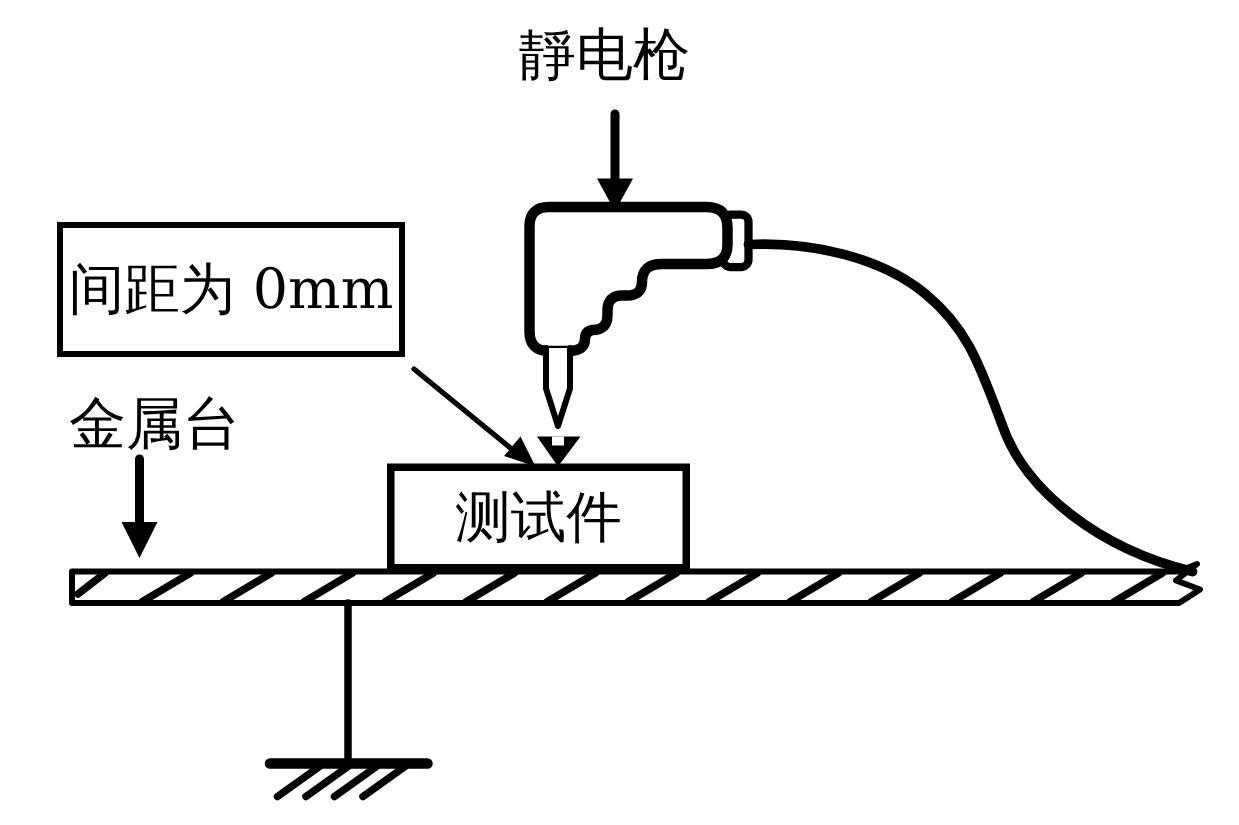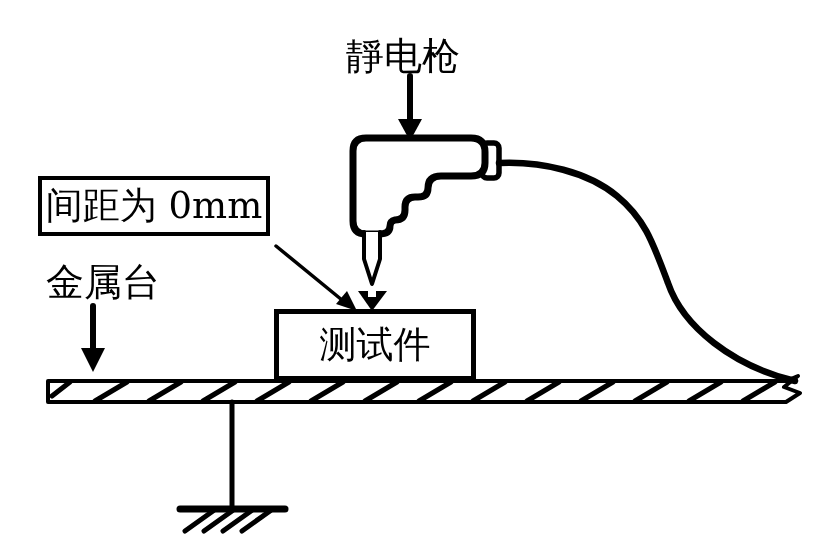--- a/index.html
+++ b/index.html
@@ -21,28 +21,28 @@
   }
   .anno-box{
     position:absolute;
     box-sizing:border-box;
     background:#ffffff;
     display:flex;align-items:center;justify-content:center;
     font-size:37px;
     white-space:nowrap;
   }
   .gap-box{
-    left:38px;top:176px;width:232px;height:60px;
+    left:38px;top:148px;width:232px;height:90px;
     border:4px solid #000;
   }
   .test-box{
-    left:274px;top:309px;width:202px;height:72px;
+    left:258px;top:309px;width:202px;height:72px;
     border:5px solid #000;
   }
-  .gun-label{left:346px;top:36px;}
+  .gun-label{left:346px;top:16px;}
   .table-label{left:26px;top:262px;margin-left:20px;}
 </style>
 </head>
 <body>
 
 <div class="stage">
 
   <div class="anno-box gap-box">
     <span>间距为 0mm</span>
   </div>

